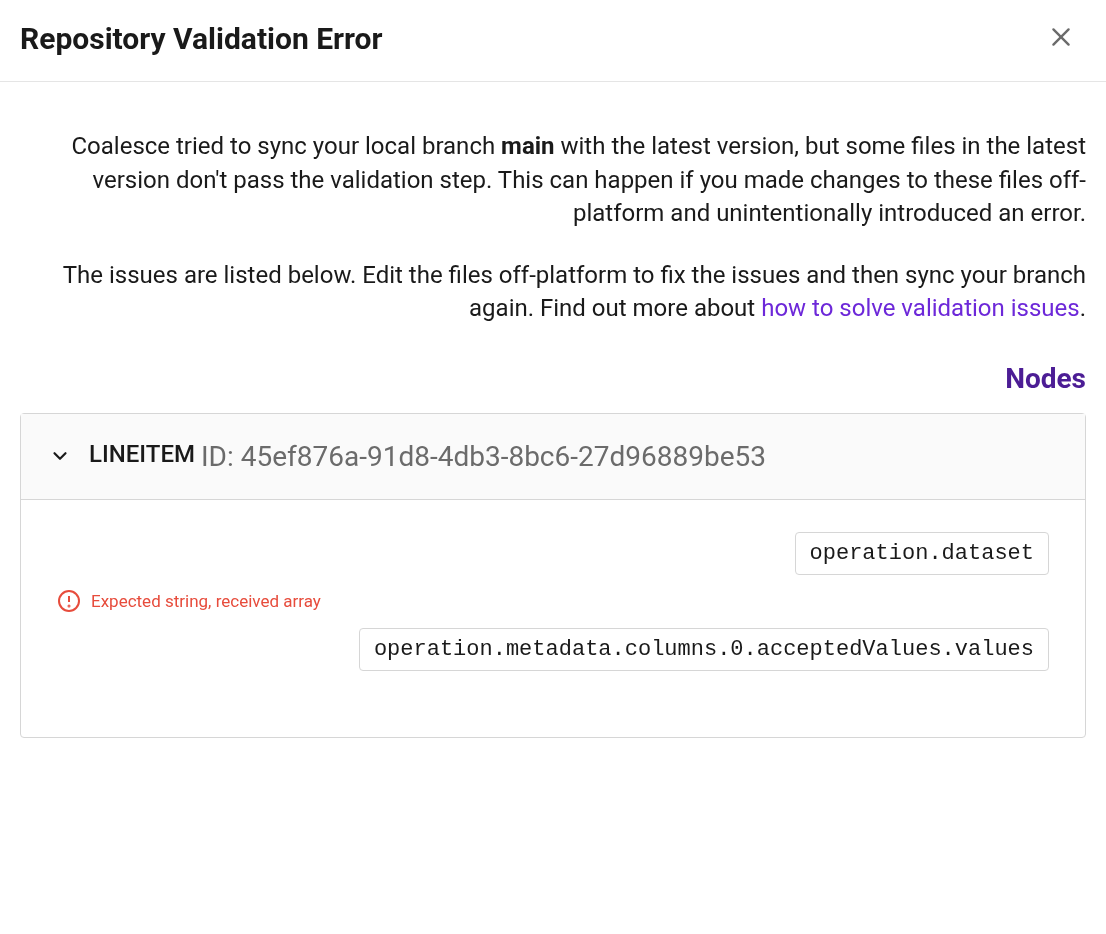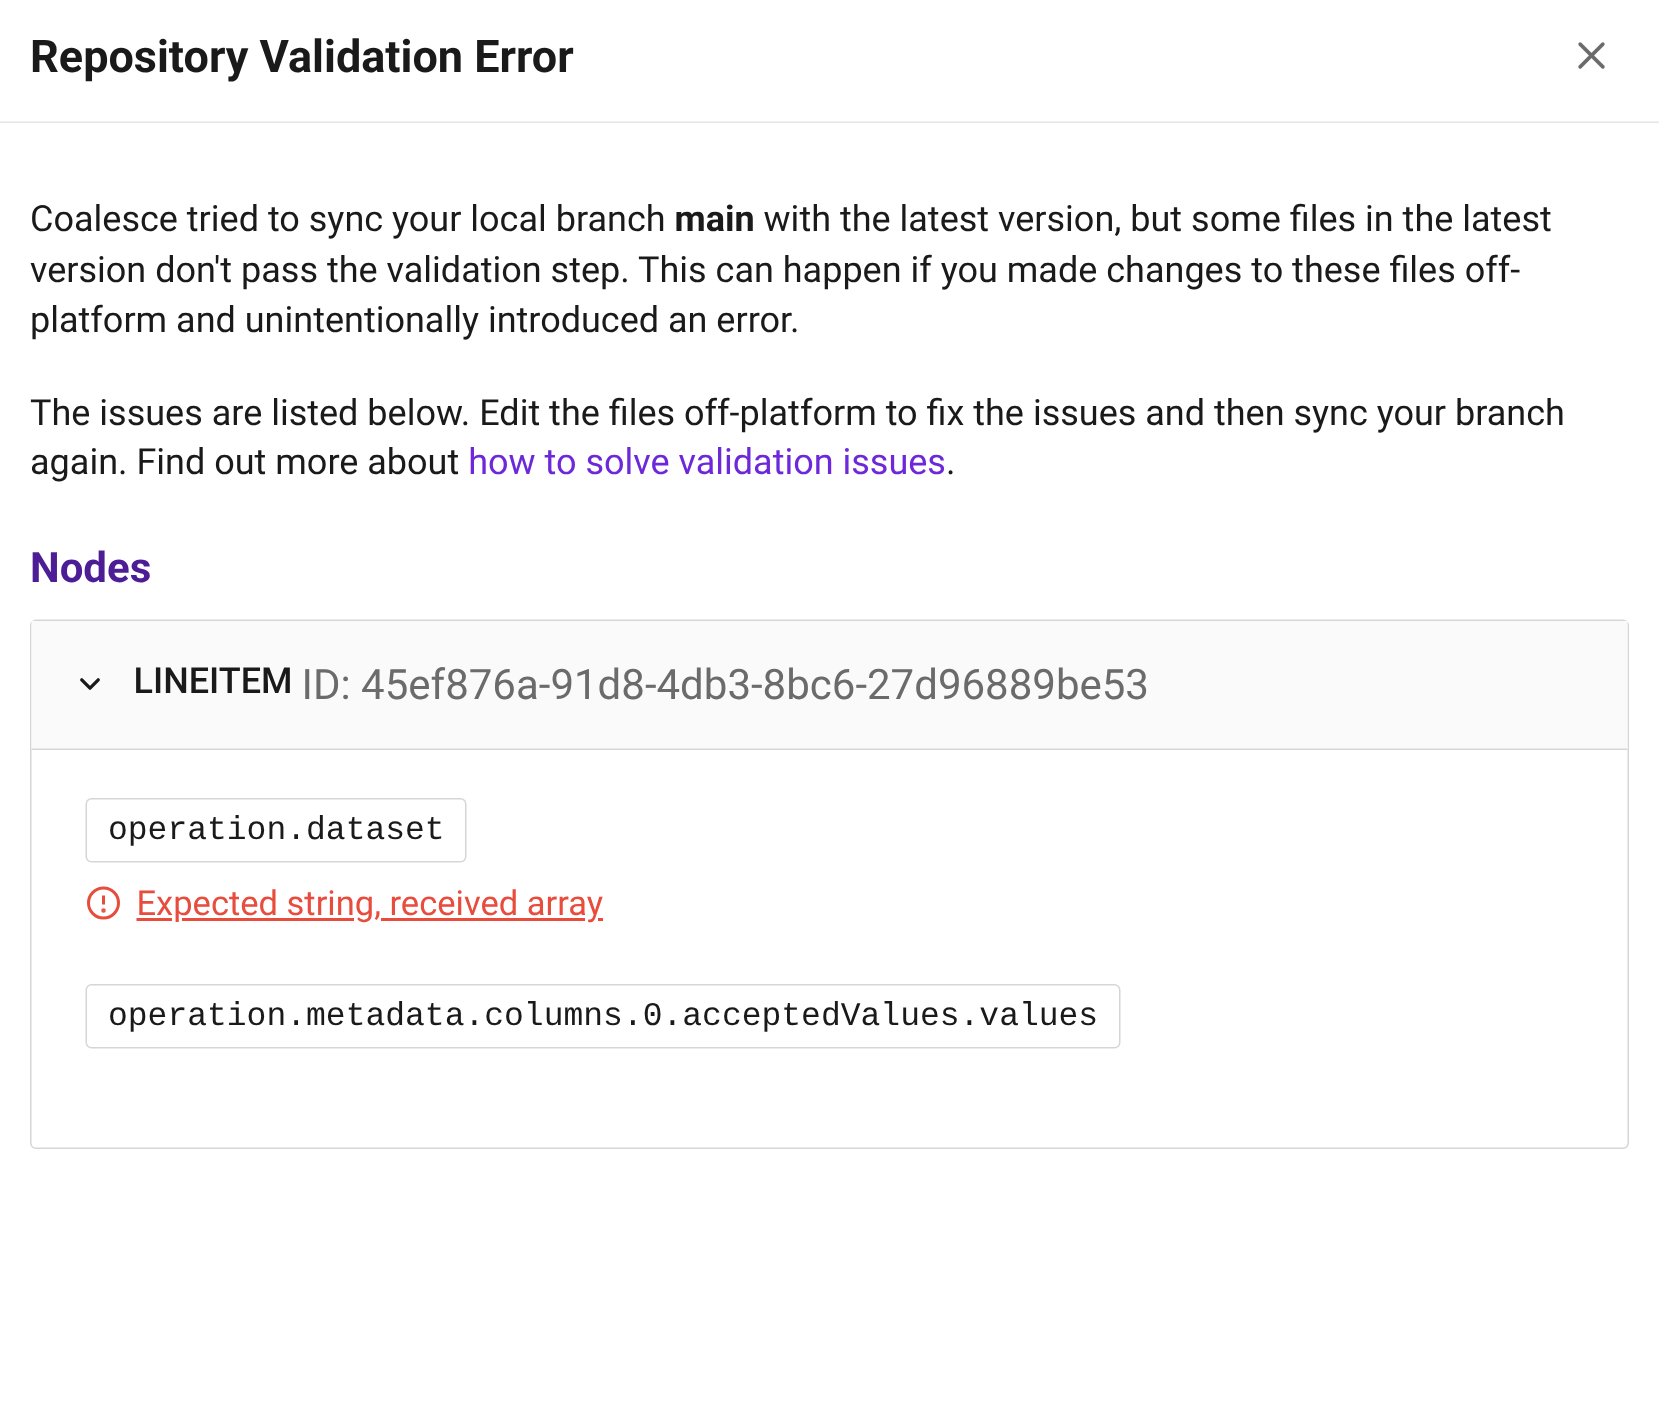--- a/index.html
+++ b/index.html
@@ -37,20 +37,21 @@
     display: flex;
     align-items: center;
     justify-content: center;
   }
   .close-btn svg {
     width: 26px;
     height: 26px;
   }
   .dialog-body {
     padding: 48px 20px 20px 20px;
+    text-align: right;
   }
   .description {
     font-size: 24px;
     line-height: 1.4;
     color: #1a1a1a;
     margin-bottom: 28px;
   }
   .description strong {
     font-weight: 700;
   }
@@ -97,43 +98,42 @@
     color: #1a1a1a;
   }
   .node-id {
     font-size: 28px;
     color: #6b6b6b;
   }
   .node-body {
     padding: 32px 36px 36px 36px;
   }
   .issue-block {
-    margin-bottom: 40px;
+    margin-bottom: 15px;
   }
   .issue-block:last-child {
     margin-bottom: 16px;
   }
   .code-path {
     display: inline-block;
     font-family: "SFMono-Regular", Consolas, "Liberation Mono", Menlo, monospace;
     font-size: 22px;
     border: 1px solid #d6d6d6;
     border-radius: 4px;
     padding: 8px 14px;
     color: #1a1a1a;
     background: #fff;
     margin-bottom: 14px;
   }
   .error-line {
     display: flex;
     align-items: center;
     gap: 10px;
     color: #e74c3c;
-    font-size: 23px;
-    text-decoration: underline;
+    font-size: 17px;
   }
   .error-icon {
     display: flex;
     align-items: center;
     justify-content: center;
     color: #e74c3c;
   }
   .error-icon svg {
     width: 24px;
     height: 24px;

